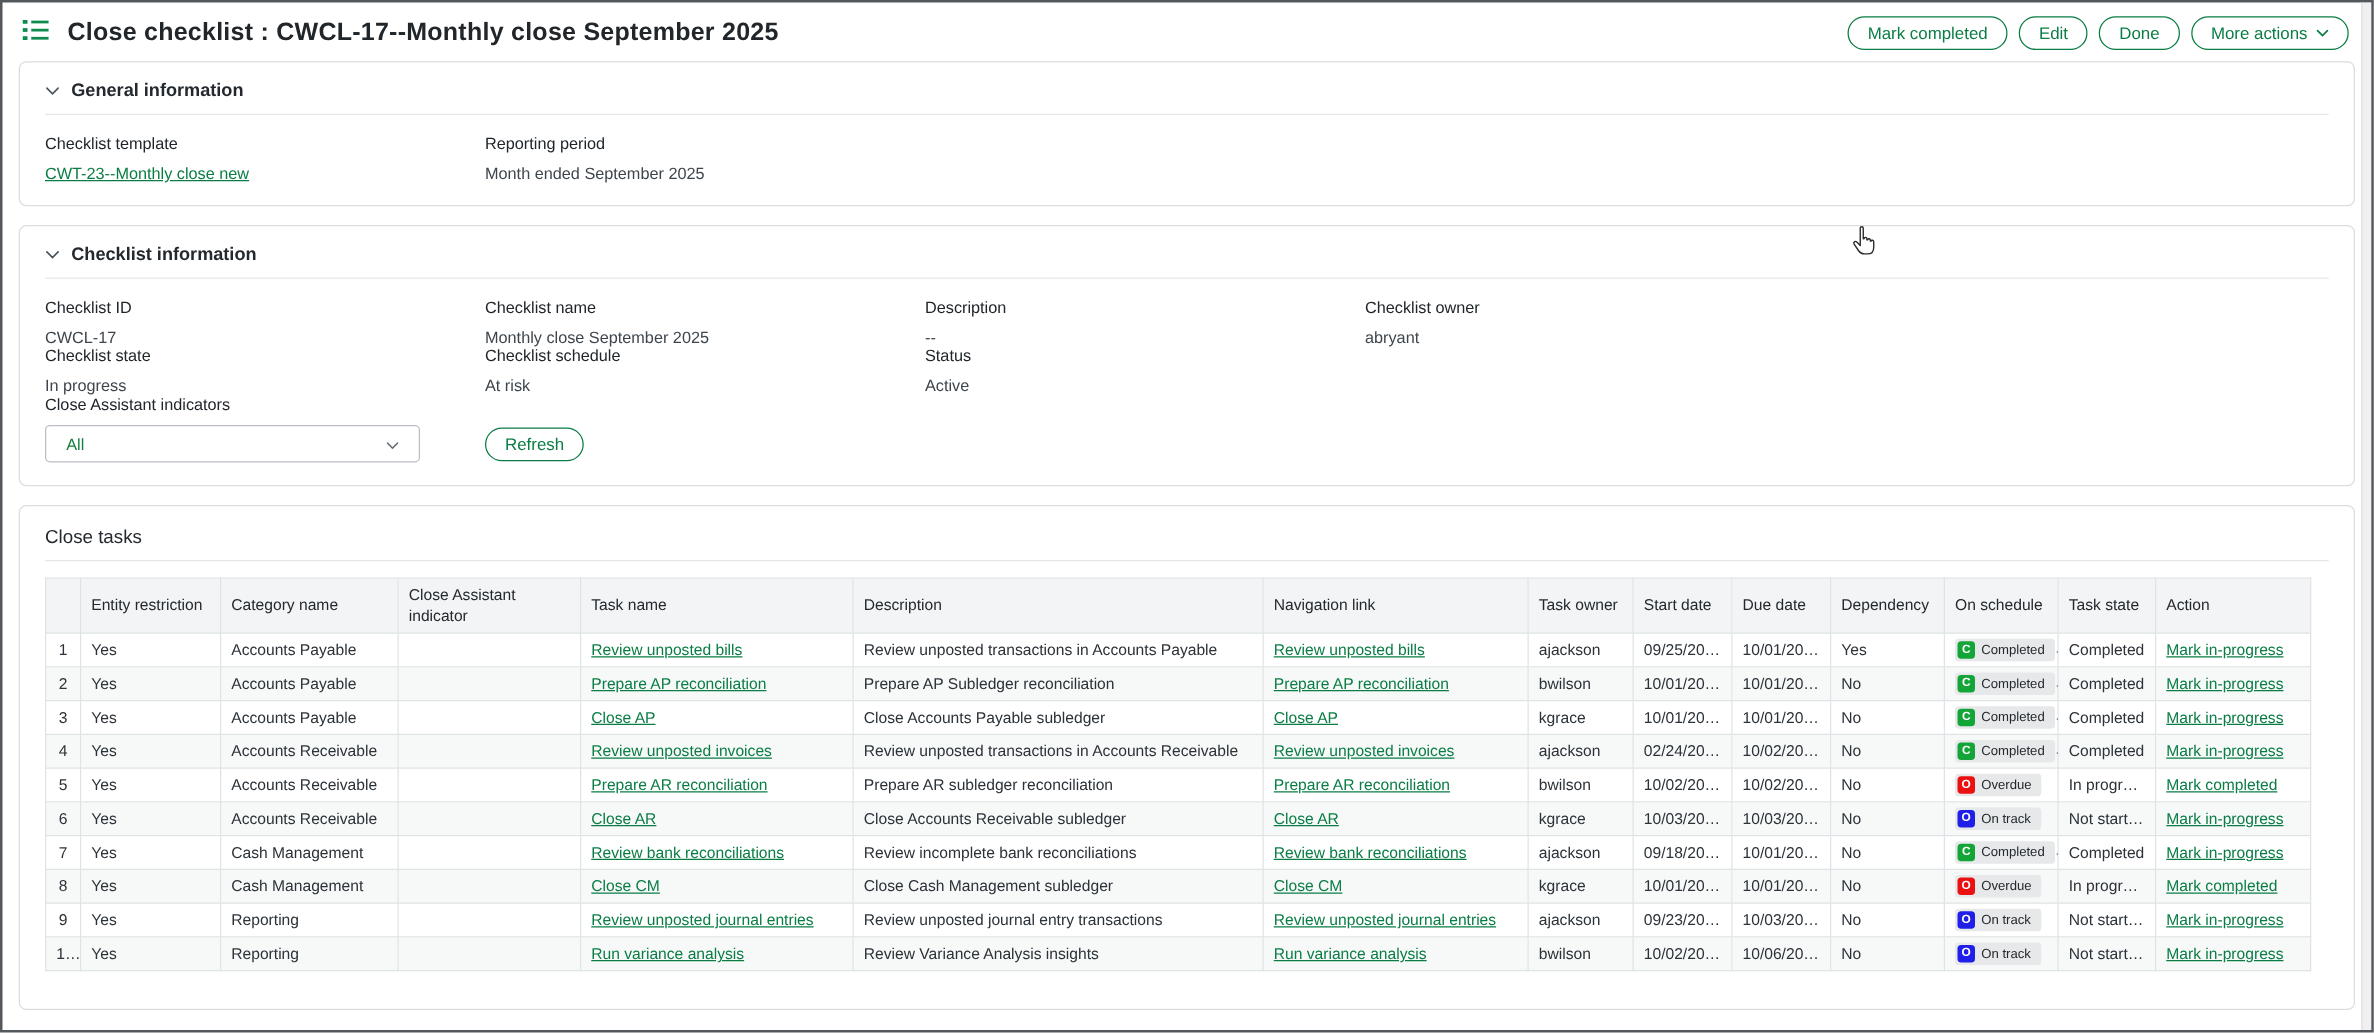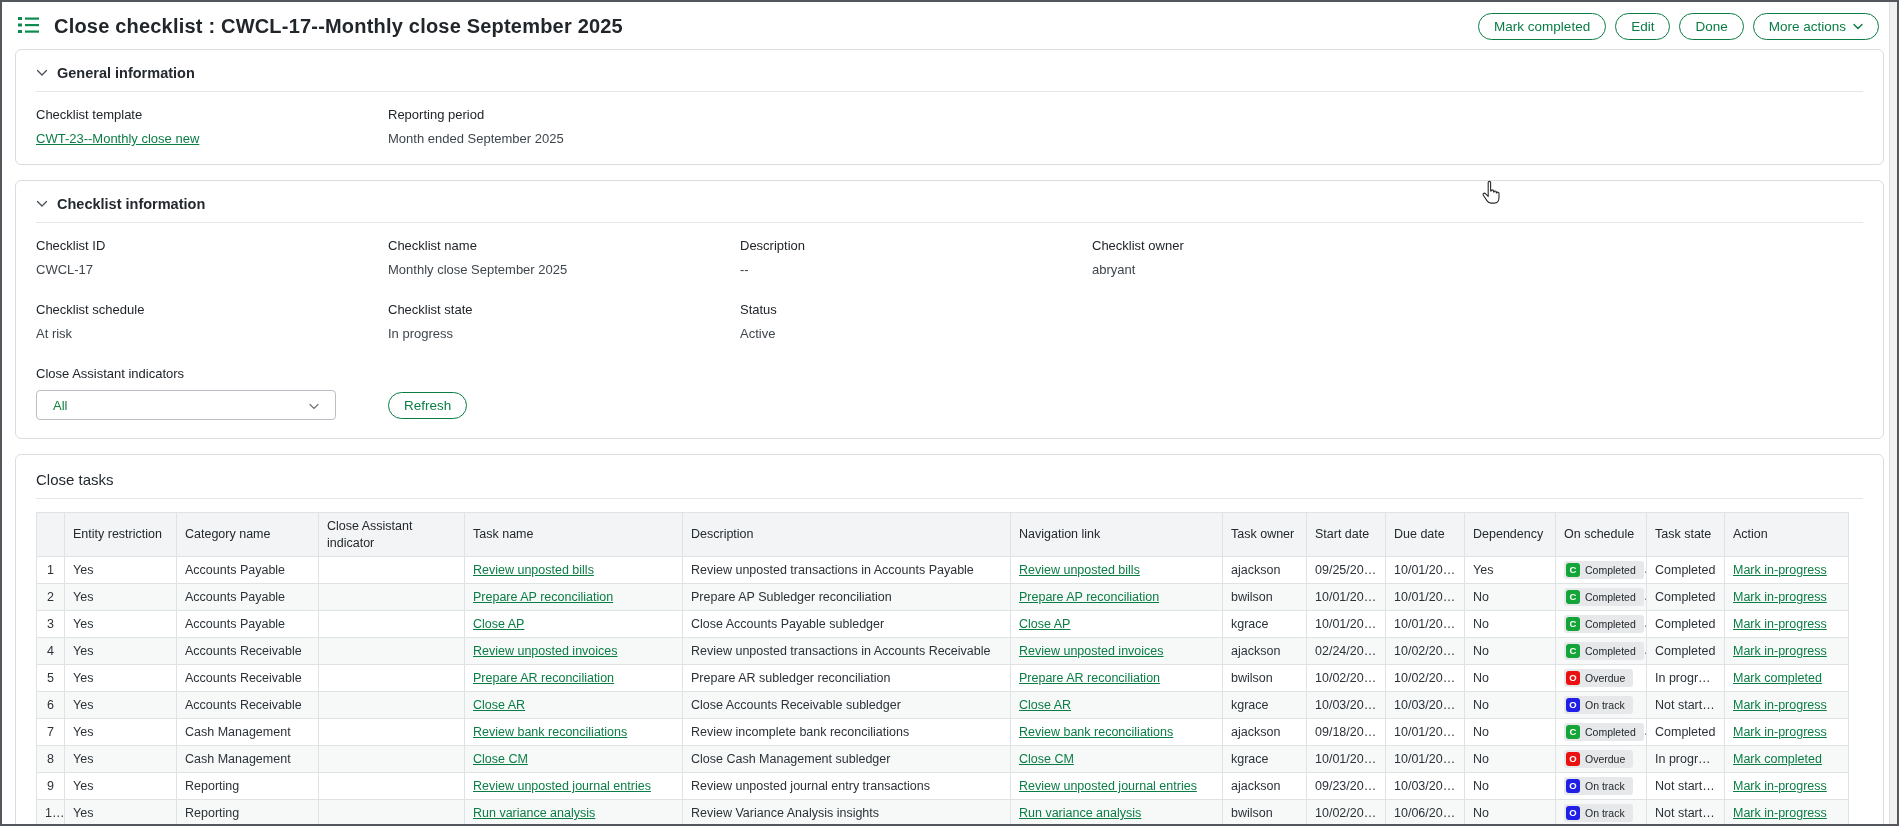--- a/index.html
+++ b/index.html
@@ -26,21 +26,21 @@
   
   .card{margin:0 13px 15px;border:1px solid var(--border-card);border-radius:6px;padding:10px 20px 18px;background:#fff;}
   .card-header{display:flex;align-items:center;gap:9px;padding:5px 0 10px;border-bottom:1px solid #e3e7e9;
                font-size:14.5px;color:var(--text-main);font-weight:bold;}
   .chev{display:inline-flex;}
   .field .label{font-size:13px;color:#20262b;margin-bottom:9px;}
   .field .value{font-size:13px;color:var(--text-val);}
   a.green-link{color:var(--accent);text-decoration:underline;cursor:pointer;}
 
   .gi-grid{display:grid;grid-template-columns:352px 1fr;margin-top:15px;}
-  .ci-grid{display:grid;grid-template-columns:352px 352px 352px 1fr;row-gap:25px;margin-top:15px;align-items:start;}
+  .ci-grid{display:grid;grid-template-columns:352px 352px 352px 1fr;margin-top:15px;align-items:start;}
   .select{width:300px;height:30px;border:1px solid #b9bfc4;border-radius:4px;display:flex;align-items:center;
           justify-content:space-between;padding:0 16px;font-size:13px;color:#15803d;background:#fff;cursor:pointer;}
   .refresh-wrap{align-self:end;padding-bottom:1px;}
 
   
   .tasks-title-row{padding:6px 0 10px;border-bottom:1px solid #e3e7e9;font-size:15px;color:var(--text-main);}
   table.tasks{border-collapse:collapse;table-layout:fixed;width:1812px;margin-top:13px;font-size:12.5px;color:#2b3238;border-radius:32px;}
   table.tasks th,table.tasks td{border:1px solid var(--border-cell);padding:4px 8px;overflow:hidden;
         white-space:nowrap;text-overflow:ellipsis;}
   table.tasks th{background:#f2f4f5;font-weight:400;color:#23292e;text-align:left;vertical-align:middle;
@@ -135,26 +135,26 @@
       <div class="field">
         <div class="label">Description</div>
         <div class="value">--</div>
       </div>
       <div class="field">
         <div class="label">Checklist owner</div>
         <div class="value">abryant</div>
       </div>
 
       <div class="field">
+        <div class="label">Checklist state</div>
+        <div class="value">In progress</div>
+      </div>
+      <div class="field">
         <div class="label">Checklist schedule</div>
         <div class="value">At risk</div>
-      </div>
-      <div class="field">
-        <div class="label">Checklist state</div>
-        <div class="value">In progress</div>
       </div>
       <div class="field">
         <div class="label">Status</div>
         <div class="value">Active</div>
       </div>
       <div></div>
 
       <div class="field">
         <div class="label">Close Assistant indicators</div>
         <div class="select">

